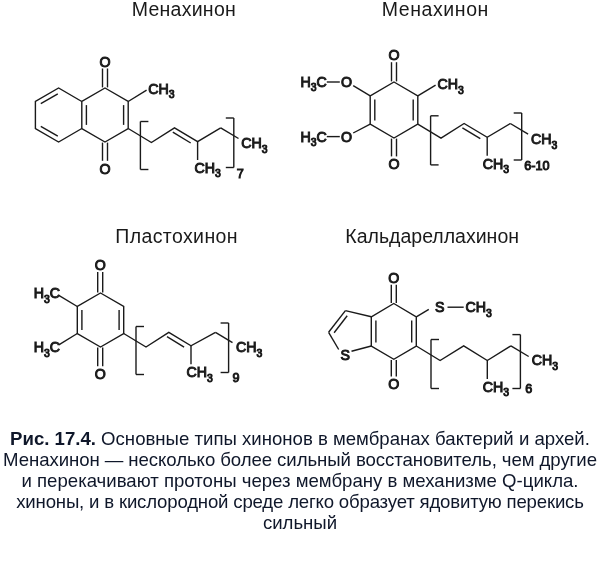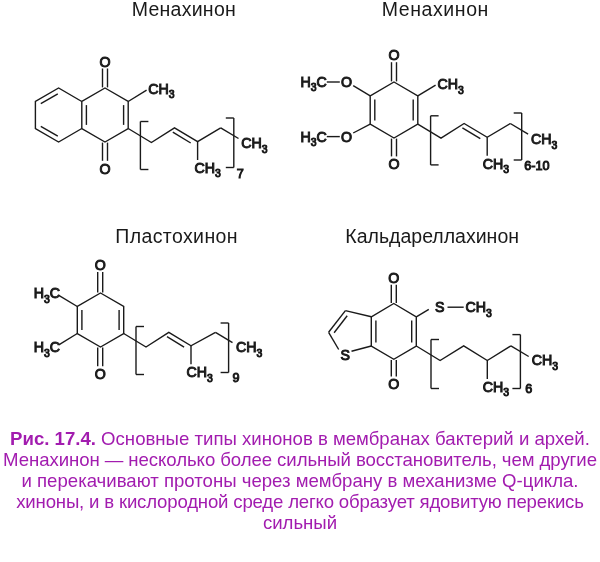--- a/index.html
+++ b/index.html
@@ -1,17 +1,17 @@
 <!DOCTYPE html>
 <html><head><meta charset="utf-8">
 <style>
 html,body{margin:0;padding:0;background:#fff;width:600px;height:562px;overflow:hidden}
 body{position:relative;font-family:"Liberation Sans",sans-serif}
 .ttl{position:absolute;font-size:19.5px;line-height:19px;color:#1a1a1a;text-align:right;white-space:nowrap}
-.cap{position:absolute;left:0;top:428px;width:600px;font-size:18.6px;line-height:21px;color:#a21caf;text-align:center}
+.cap{position:absolute;left:0;top:428px;width:600px;font-size:18.6px;line-height:21px;color:#0f172a;text-align:center}
 svg text{fill:#1a1a1a;font-family:"Liberation Sans",sans-serif}
 </style></head>
 <body>
 <div class="ttl" style="left:36px;width:200px;top:-0.5px;letter-spacing:0.25px">Менахинон</div>
 <div class="ttl" style="left:289px;width:200px;top:-0.5px;letter-spacing:0.6px">Менахинон</div>
 <div class="ttl" style="left:38px;width:200px;top:227px;letter-spacing:0.4px">Пластохинон</div>
 <div class="ttl" style="left:319px;width:200px;top:227px">Кальдареллахинон</div>
 <svg width="600" height="562" viewBox="0 0 600 562" style="position:absolute;left:0;top:0" stroke="#1a1a1a" stroke-linecap="butt" fill="none">
 <polygon points="105.0,88.0 128.2,101.5 128.2,128.5 105.0,142.0 81.8,128.5 81.8,101.5" fill="none" stroke-width="1.4"></polygon>
 <polyline points="81.8,101.5 58.6,88.0 35.4,101.5 35.4,128.5 58.6,142.0 81.8,128.5" fill="none" stroke-width="1.4"></polyline>

